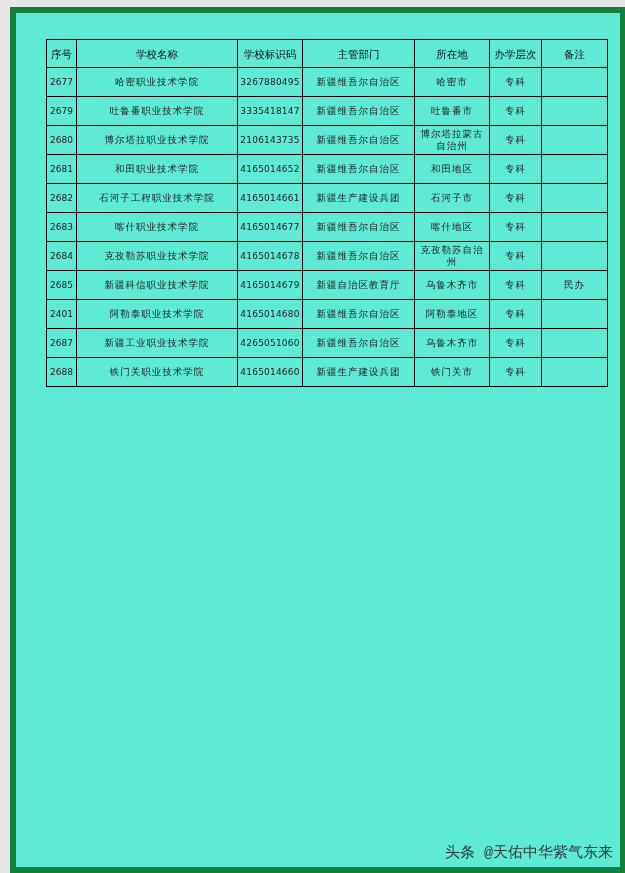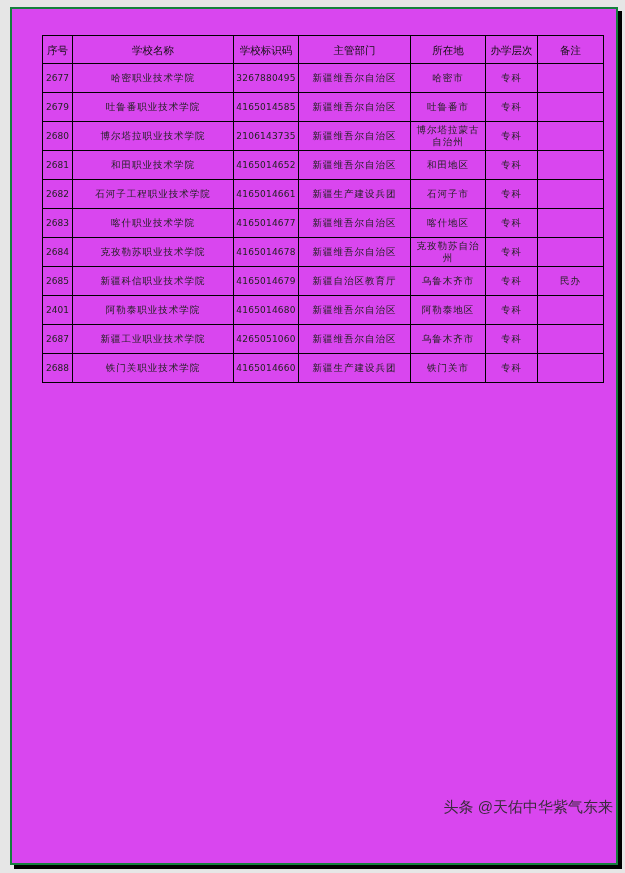--- a/index.html
+++ b/index.html
@@ -13,22 +13,22 @@
       position: relative;
       overflow: hidden;
       font-family: "DejaVu Sans", "Liberation Sans", sans-serif;
     }
     .page {
       position: absolute;
       left: 10px;
       top: 7px;
       width: 604px;
       height: 854px;
-      background: #d946ef;
-      border: 2px solid #15803d;
+      background: #5eead4;
+      border: 6px solid #15803d;
       box-shadow: 4px 4px 0 0 #000000;
     }
     table.grid {
       position: absolute;
       left: 30px;
       top: 26px;
       border-collapse: collapse;
       table-layout: fixed;
       width: 561px;
       font-size: 9.5px;
@@ -61,25 +61,25 @@
       top: 878px;
       text-align: center;
       font-size: 12px;
       color: #222222;
       letter-spacing: 0.5px;
     }
     .footer span { margin: 0 2px; }
     .watermark {
       position: absolute;
       right: 12px;
-      top: 798px;
+      top: 843px;
       font-size: 15px;
       color: #2a2a2a;
       letter-spacing: 0px;
-      font-family: Liberation Sans, sans-serif;
+      font-family: Liberation Mono, monospace;
       opacity: 0.9;
     }
   </style>
 </head>
 <body>
 
 <div class="page">
   <table class="grid">
     <colgroup>
       <col style="width:30px">
@@ -107,21 +107,21 @@
         <td class="col-name">哈密职业技术学院</td>
         <td class="col-code">3267880495</td>
         <td class="col-dept">新疆维吾尔自治区</td>
         <td class="col-loc">哈密市</td>
         <td class="col-level">专科</td>
         <td class="col-note"></td>
       </tr>
       <tr>
         <td class="col-idx">2679</td>
         <td class="col-name">吐鲁番职业技术学院</td>
-        <td class="col-code">4165014585</td>
+        <td class="col-code">3335418147</td>
         <td class="col-dept">新疆维吾尔自治区</td>
         <td class="col-loc">吐鲁番市</td>
         <td class="col-level">专科</td>
         <td class="col-note"></td>
       </tr>
       <tr>
         <td class="col-idx">2680</td>
         <td class="col-name">博尔塔拉职业技术学院</td>
         <td class="col-code">2106143735</td>
         <td class="col-dept">新疆维吾尔自治区</td>

